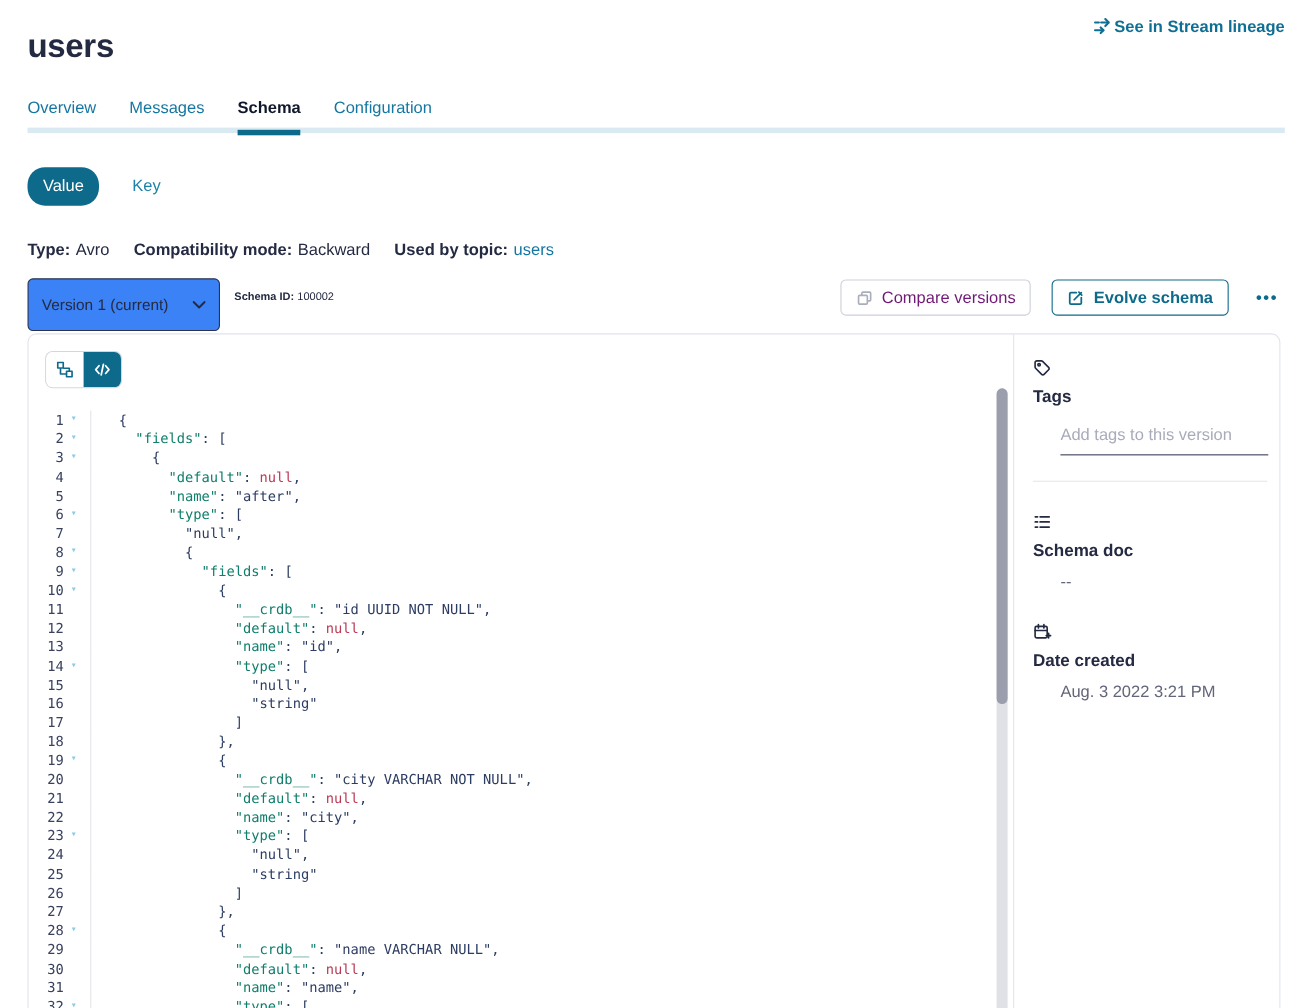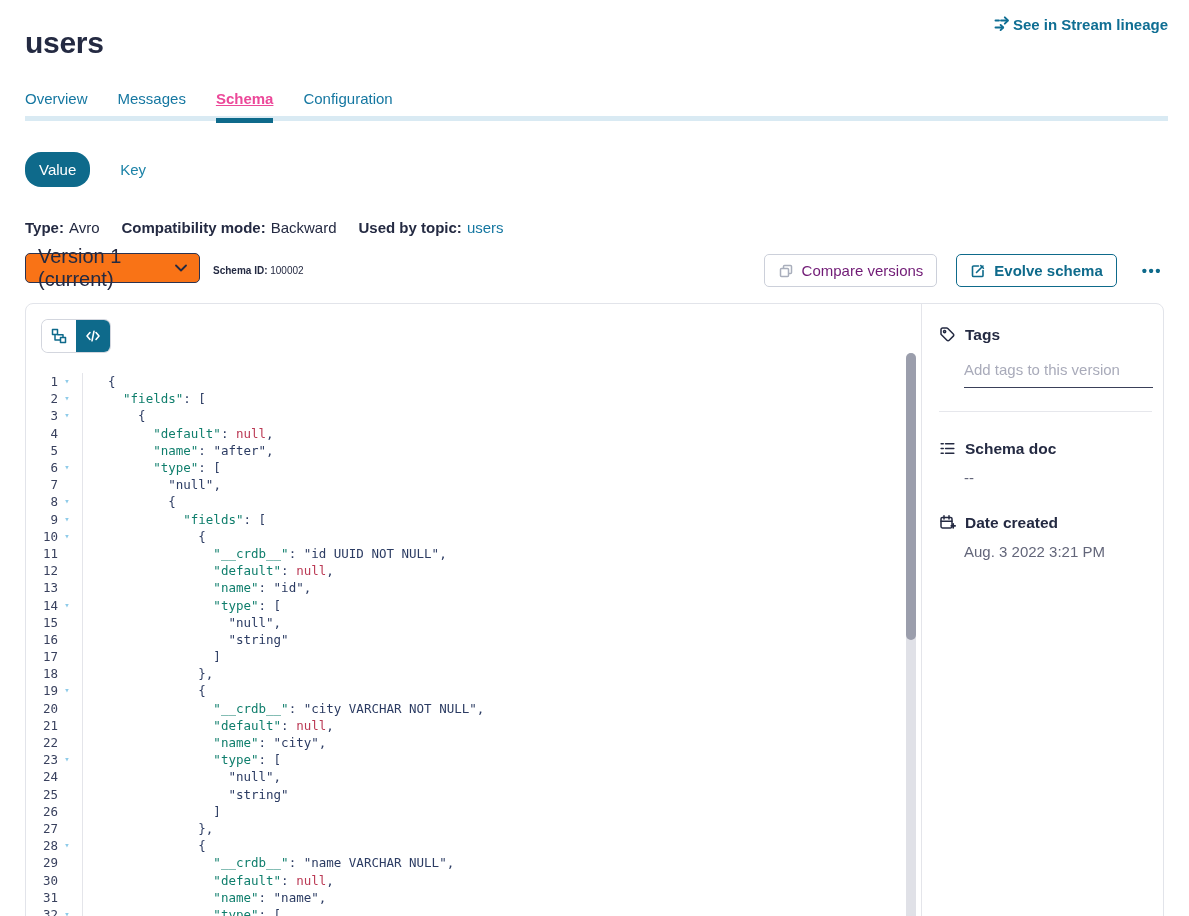--- a/index.html
+++ b/index.html
@@ -7,41 +7,41 @@
   a{text-decoration:none;cursor:pointer;}
 
   
   .page-title{position:absolute;left:25px;top:6px;font-size:30px;font-weight:800;letter-spacing:-.3px;}
   .lineage-link{position:absolute;right:21px;top:15px;display:flex;align-items:center;gap:1px;
     color:#0f6e93;font-weight:700;font-size:15px;}
 
   
   .tabs{position:absolute;left:25px;top:90px;display:flex;gap:30px;font-size:15px;z-index:2;}
   .tab{color:#1577a1;font-weight:500;position:relative;padding-bottom:16px;}
-  .tab.active{color:#ec4899;font-weight:700;text-decoration:underline;}
+  .tab.active{color:#0f172a;font-weight:700;}
   .tab.active::after{content:"";position:absolute;left:0;right:0;bottom:0;height:5px;background:#0e6a8b;}
   .tabbar{position:absolute;left:25px;right:21px;top:116px;height:5px;background:#d9eaf3;z-index:1;}
 
   
   .toggle-row{position:absolute;left:25px;top:152px;display:flex;align-items:center;gap:30px;font-size:15px;}
   .value-btn{background:#0e6a8b;color:#fff;border:none;border-radius:16px;padding:9px 14px;
     font-size:15px;font-family:inherit;cursor:pointer;}
   .key-link{color:#1d83a8;font-weight:500;}
 
   
   .meta-row{position:absolute;left:25px;top:219px;display:flex;gap:22px;font-size:15px;}
   .meta-row b{font-weight:700;}
   .meta-row .lbl{margin-right:5px;margin-top:23px;}
   .link{color:#1577a1;}
 
   
   .version-row{position:absolute;left:25px;top:253px;right:21px;height:36px;}
-  .select{width:175px;height:30px;box-sizing:border-box;border:1px solid #2b3350;border-radius:5px;
-    display:flex;align-items:center;justify-content:space-between;padding:0 12px;font-size:20px;
-    background:#f97316;cursor:pointer;float:left;}
+  .select{width:175px;height:48px;box-sizing:border-box;border:1px solid #2b3350;border-radius:5px;
+    display:flex;align-items:center;justify-content:space-between;padding:0 12px;font-size:14px;
+    background:#3b82f6;cursor:pointer;float:left;}
   .schema-id{float:left;margin-left:13px;line-height:36px;font-size:10px;}
   .right-actions{position:absolute;right:0;top:1px;display:flex;align-items:center;gap:19px;}
   .btn{display:flex;align-items:center;gap:8px;border-radius:5px;padding:7px 13px;font-size:15px;
     background:#fff;font-family:inherit;cursor:pointer;}
   .compare-btn{border:1px solid #ccd0da;color:#701a75;font-weight:500;}
   .evolve-btn{border:1px solid #0e6a8b;color:#0e6a8b;font-weight:700;}
   .more-btn{color:#0e6a8b;font-weight:800;font-size:15px;letter-spacing:1.5px;background:none;border:none;cursor:pointer;}
 
   
   .card{position:absolute;left:25px;top:303px;width:1139px;height:660px;box-sizing:border-box;
@@ -62,21 +62,21 @@
   .code-text{margin:0;padding-left:25px;white-space:pre;font-family:inherit;font-size:inherit;color:#2c3c63;}
   .tk-key{color:#0f7e6c;}
   .tk-str{color:#2c3c63;}
   .tk-null{color:#bb3a55;}
 
   .scroll-track{position:absolute;right:5px;top:49px;bottom:0;width:10px;background:#e0e1e7;border-radius:6px;}
   .scroll-thumb{position:absolute;left:0;top:0;width:10px;height:287px;background:#9b9eac;border-radius:6px;}
 
   
   .sidebar{position:absolute;left:896px;right:0;top:0;bottom:0;padding:22px 14px 0 17px;box-sizing:border-box;}
-  .side-title{display:flex;align-items:flex-start;gap:9px;font-weight:700;font-size:15.5px;}
+  .side-title{display:flex;align-items:flex-start;gap:9px;font-weight:700;font-size:15.5px;flex-direction:column;}
   .side-title svg{flex:none;margin-top:0px;}
   .tags-input{display:block;border:none;border-bottom:1.5px solid #3a4059;outline:none;width:189px;
     margin:17px 0 0 25px;font-size:15px;font-family:inherit;padding:0 0 9px 0;color:#242a42;background:transparent;}
   .tags-input::placeholder{color:#a9abba;}
   .side-divider{border:none;border-top:1px solid #e6e7ec;margin:23px 0 0 0;width:213px;}
   .sec{margin-top:28px;}
   .side-value{margin:11px 0 0 25px;font-size:15px;color:#63667a;}
 </style>
 </head>
 <body>

